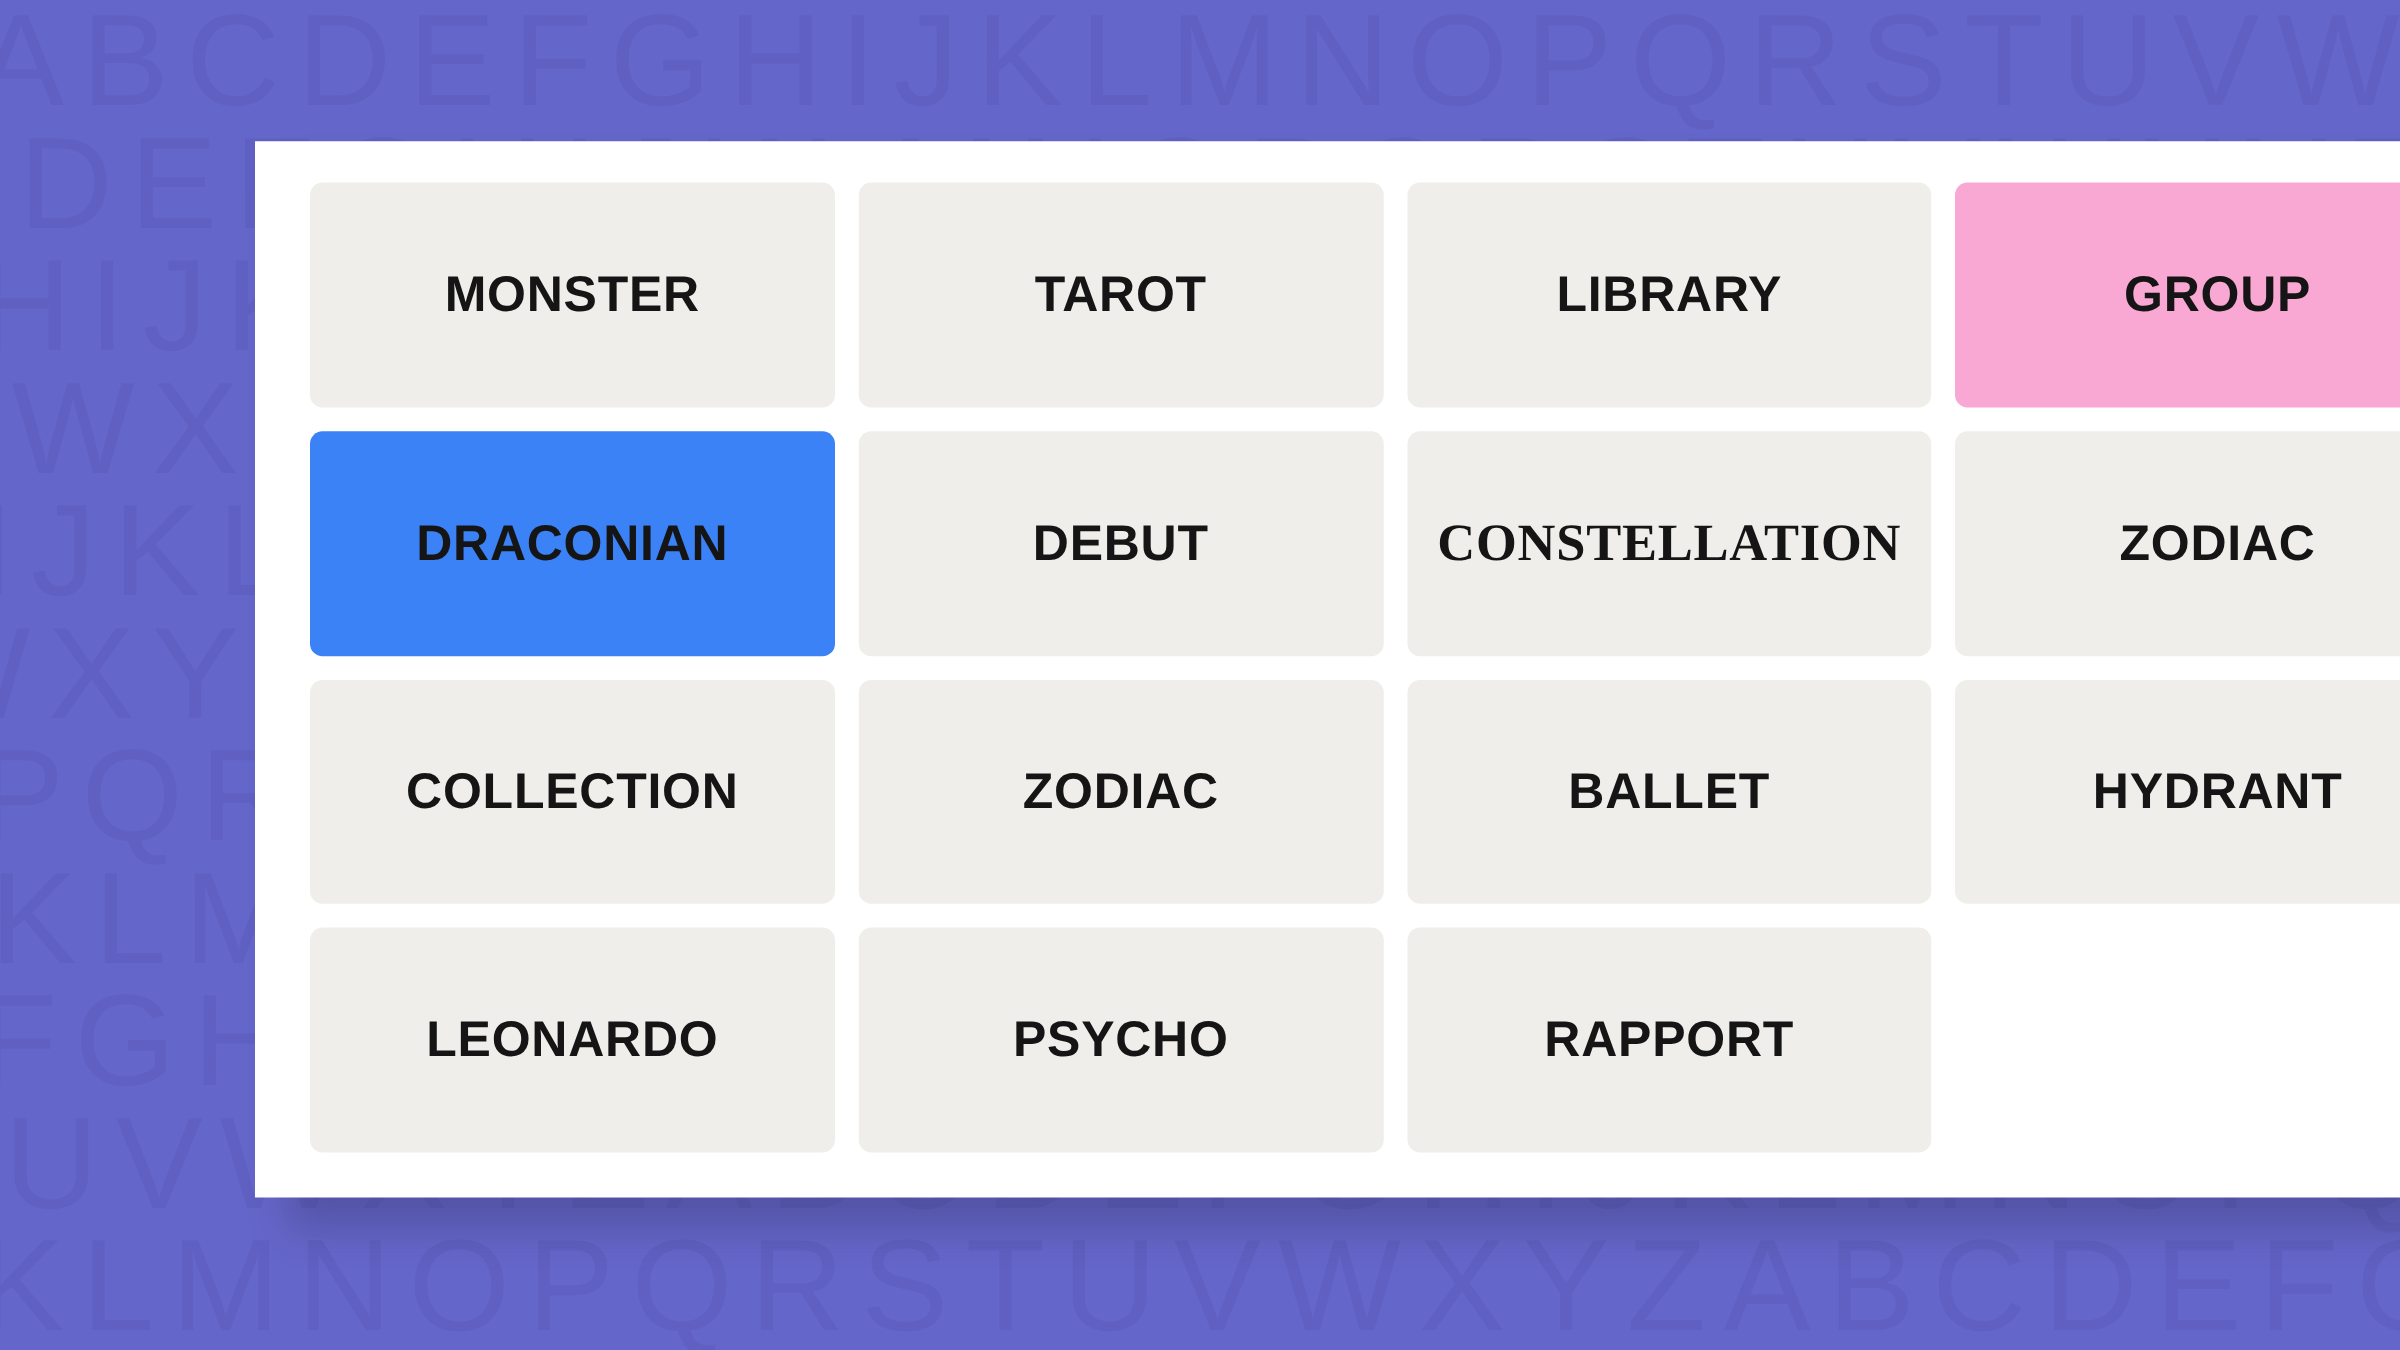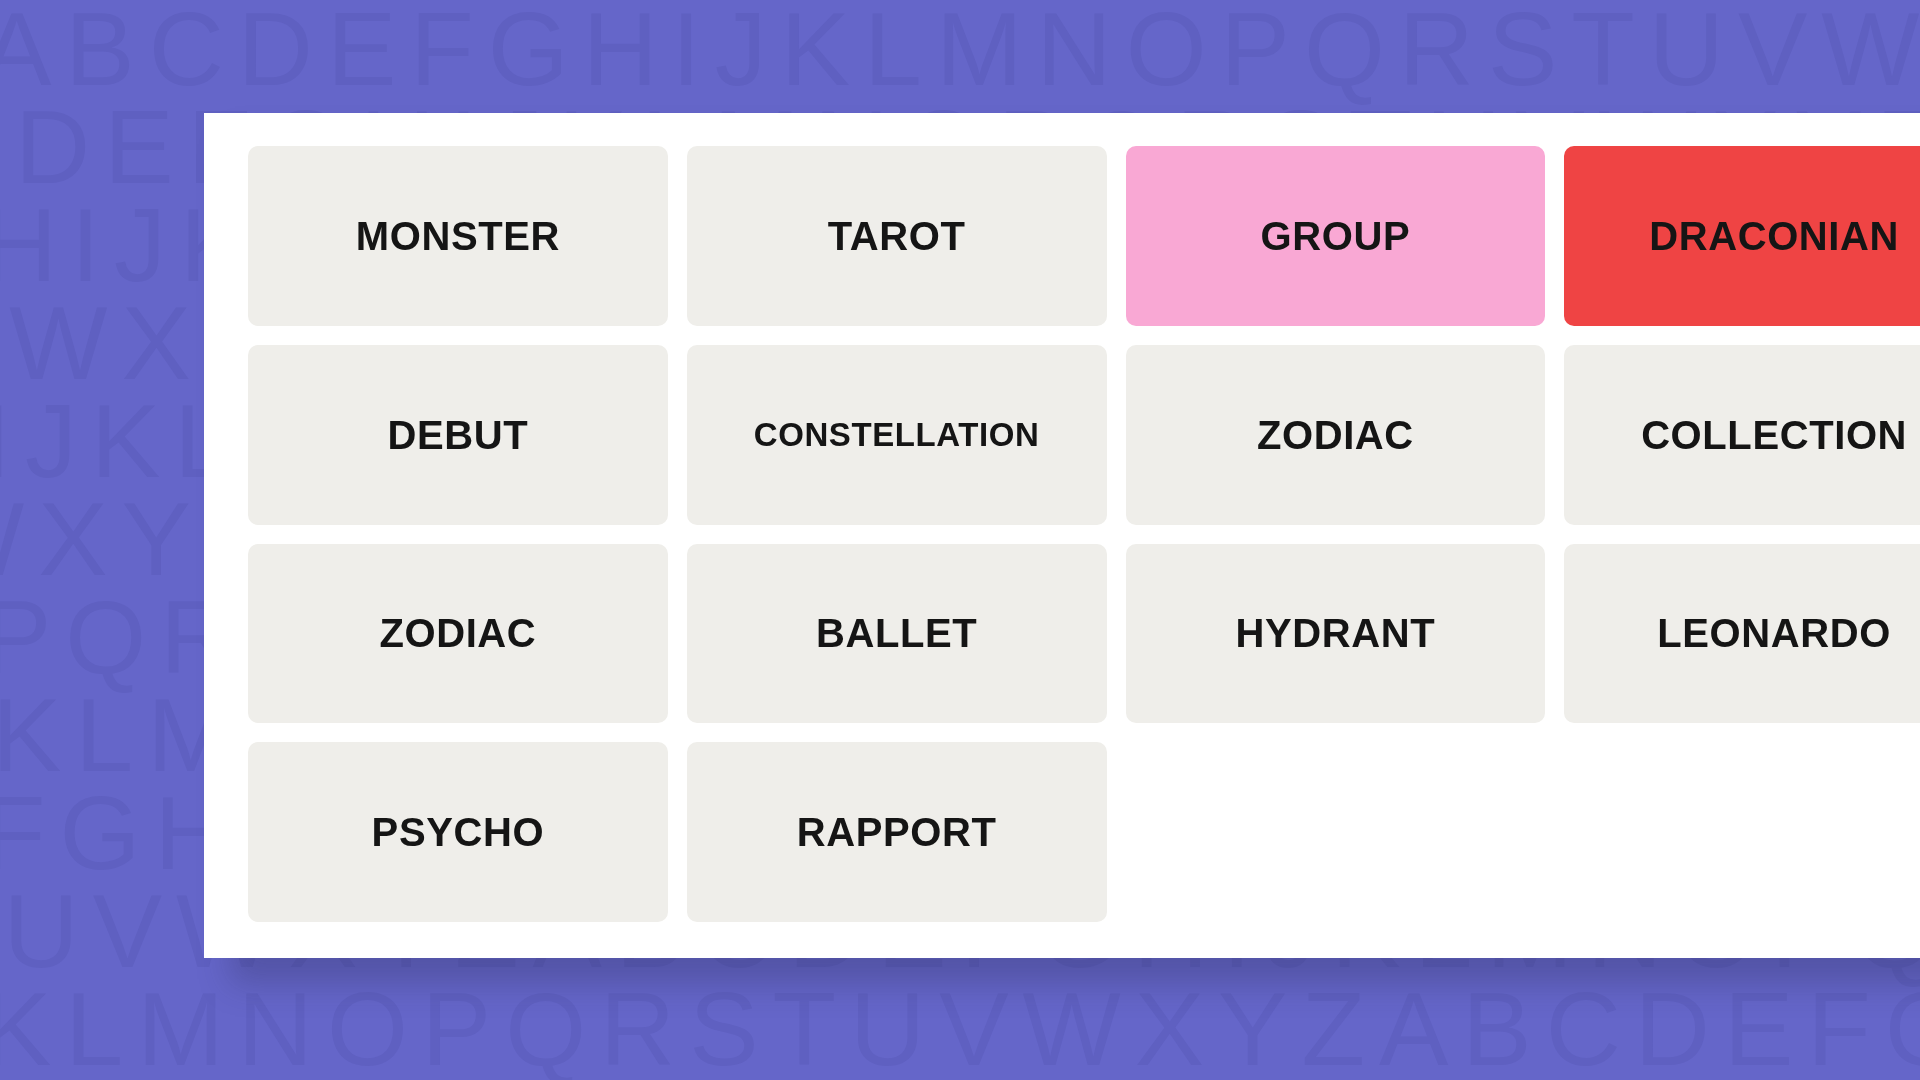--- a/index.html
+++ b/index.html
@@ -70,21 +70,21 @@
   }
   .word-tile .tile-label{
     font-family:"Liberation Sans", sans-serif;
     font-weight:700;
     font-size:40px;
     letter-spacing:.6px;
     color:#151515;
     line-height:1;
     white-space:nowrap;
   }
-  .word-tile.long .tile-label{ font-size:33px; }
+  .word-tile.long .tile-label{ font-size:42px;font-family:Liberation Serif, serif; }
 </style>
 </head>
 <body>
 
 <div id="bg-pattern">
     <div class="bg-row" style="color: rgb(93, 94, 190); left: -18px;">ABCDEFGHIJKLMNOPQRSTUVWXYZABCDEF</div>
     <div class="bg-row" style="color: rgb(93, 94, 190); left: -74px;">CDEFGHIJKLMNOPQRSTUVWXYZABCDEFGH</div>
     <div class="bg-row" style="color: rgb(93, 94, 190); left: -18px;">HIJKLMNOPQRSTUVWXYZABCDEFGHIJKLM</div>
     <div class="bg-row" style="color: rgb(93, 94, 190); left: -74px;">VWXYZABCDEFGHIJKLMNOPQRSTUVWXYZA</div>
     <div class="bg-row" style="color: rgb(93, 94, 190); left: -18px;">IJKLMNOPQRSTUVWXYZABCDEFGHIJKLMN</div>
@@ -98,24 +98,27 @@
   </div>
 
 <div id="puzzle-card">
   <div id="word-grid">
       <div class="word-tile" style="background: rgb(239, 238, 234);">
         <span class="tile-label" style="color: rgb(21, 21, 21);">MONSTER</span>
       </div>
       <div class="word-tile" style="background: rgb(239, 238, 234);">
         <span class="tile-label" style="color: rgb(21, 21, 21);">TAROT</span>
       </div>
+      <div class="word-tile" style="background: rgb(239, 238, 234);">
+        <span class="tile-label" style="color: rgb(21, 21, 21);">LIBRARY</span>
+      </div>
       <div class="word-tile" style="background: #f9a8d4;">
         <span class="tile-label" style="color: rgb(21, 21, 21);">GROUP</span>
       </div>
-      <div class="word-tile" style="background: #ef4444;">
+      <div class="word-tile" style="background: #3b82f6;">
         <span class="tile-label" style="color: rgb(21, 21, 21);">DRACONIAN</span>
       </div>
       <div class="word-tile" style="background: rgb(239, 238, 234);">
         <span class="tile-label" style="color: rgb(21, 21, 21);">DEBUT</span>
       </div>
       <div class="word-tile long" style="background: rgb(239, 238, 234);">
         <span class="tile-label" style="color: rgb(21, 21, 21);">CONSTELLATION</span>
       </div>
       <div class="word-tile" style="background: rgb(239, 238, 234);">
         <span class="tile-label" style="color: rgb(21, 21, 21);">ZODIAC</span>

